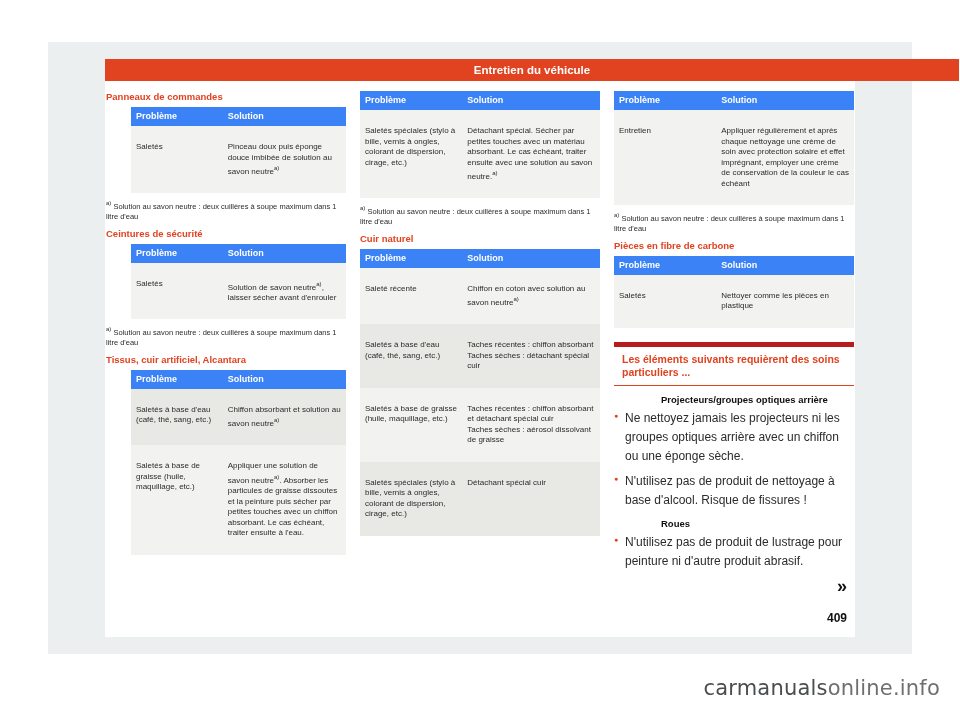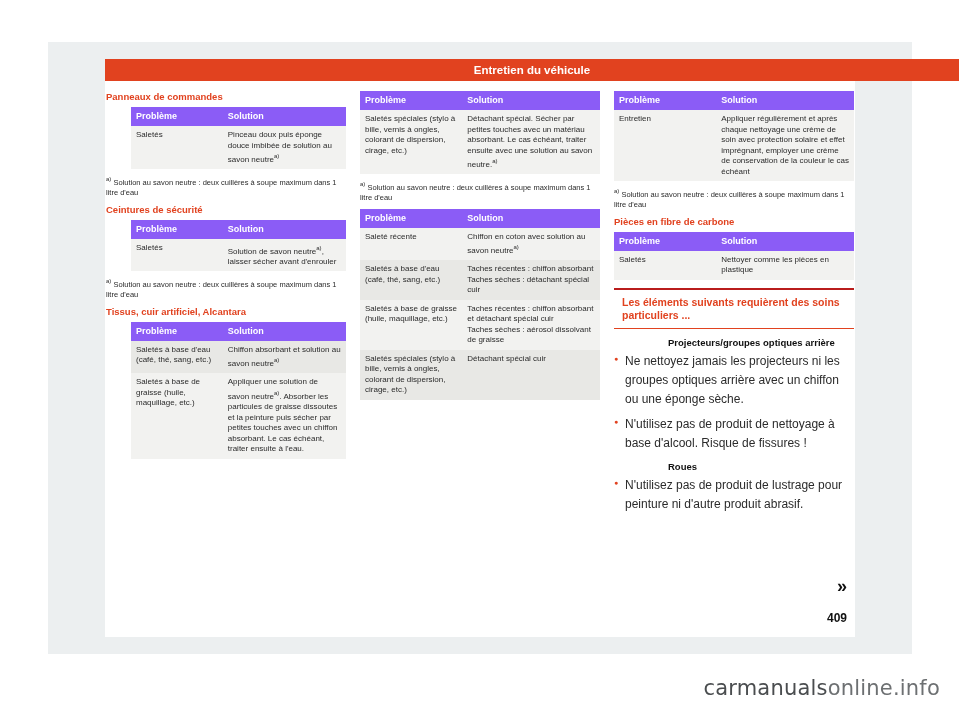--- a/index.html
+++ b/index.html
@@ -66,32 +66,32 @@
     border-collapse: collapse;
     width: 100%;
     margin: 0 0 5px 0;
     table-layout: fixed;
   }
   table.t.indent {
     width: 215px;
     margin-left: 25px;
   }
   table.t th {
-    background: #8b5cf6;
+    background: #3b82f6;
     color: #ffffff;
     font-size: 9px;
     font-weight: bold;
     text-align: left;
     padding: 4px 5px;
     line-height: 11px;
   }
   table.t td {
     font-size: 8px;
     color: #2b2b2b;
-    padding: 4px 5px;
+    padding: 16px 5px;
     vertical-align: top;
     line-height: 10.5px;
   }
   table.t tr.odd td {
     background: #f2f2f0;
   }
   table.t tr.even td {
     background: #e8e8e5;
   }
   table.t th.c1, table.t td.c1 { width: 42%; }
@@ -100,37 +100,37 @@
     font-size: 7.5px;
     color: #2b2b2b;
     line-height: 10px;
     margin: 2px 0 6px 0;
   }
   .note sup, sup.fn {
     font-size: 6px;
     vertical-align: super;
   }
   .callout {
-    border-top: 2px solid #b91c1c;
+    border-top: 5px solid #b91c1c;
     border-bottom: 1px solid #e1421f;
     padding: 6px 0 6px 0;
-    margin: 8px 0 8px 0;
+    margin: 14px 0 8px 0;
   }
   .callout-text {
     color: #e1421f;
     font-size: 10.5px;
     font-weight: bold;
     line-height: 13px;
     padding-left: 8px;
   }
   h4.blk {
     color: #111111;
     font-size: 9.5px;
     font-weight: bold;
-    margin: 8px 0 3px 11px;
+    margin: 8px 0 3px 4px;
     line-height: 12px;
     padding-left: 43px;
   }
   ul.bullets {
     list-style: none;
     margin: 0;
     padding: 0;
   }
   ul.bullets li {
     position: relative;
@@ -247,20 +247,21 @@
             <th class="c2">Solution</th>
           </tr>
           <tr class="odd">
             <td class="c1">Saletés spéciales (stylo à bille, vernis à ongles, colorant de dispersion, cirage, etc.)</td>
             <td class="c2"><span>Détachant spécial. Sécher par petites touches avec un matériau absorbant. Le cas échéant, traiter ensuite avec une solution au savon neutre.</span><sup class="fn">a)</sup></td>
           </tr>
         </tbody>
           </table>
         <div class="note"><sup>a)</sup> <span>Solution au savon neutre : deux cuillères à soupe maximum dans 1 litre d'eau</span></div>
 
+        <h2 class="sec">Cuir naturel</h2>
         <table class="t">
           <tbody>
               <tr>
             <th class="c1">Problème</th>
             <th class="c2">Solution</th>
           </tr>
           <tr class="odd">
             <td class="c1">Saleté récente</td>
             <td class="c2"><span>Chiffon en coton avec solution au savon neutre</span><sup class="fn">a)</sup></td>
           </tr>

